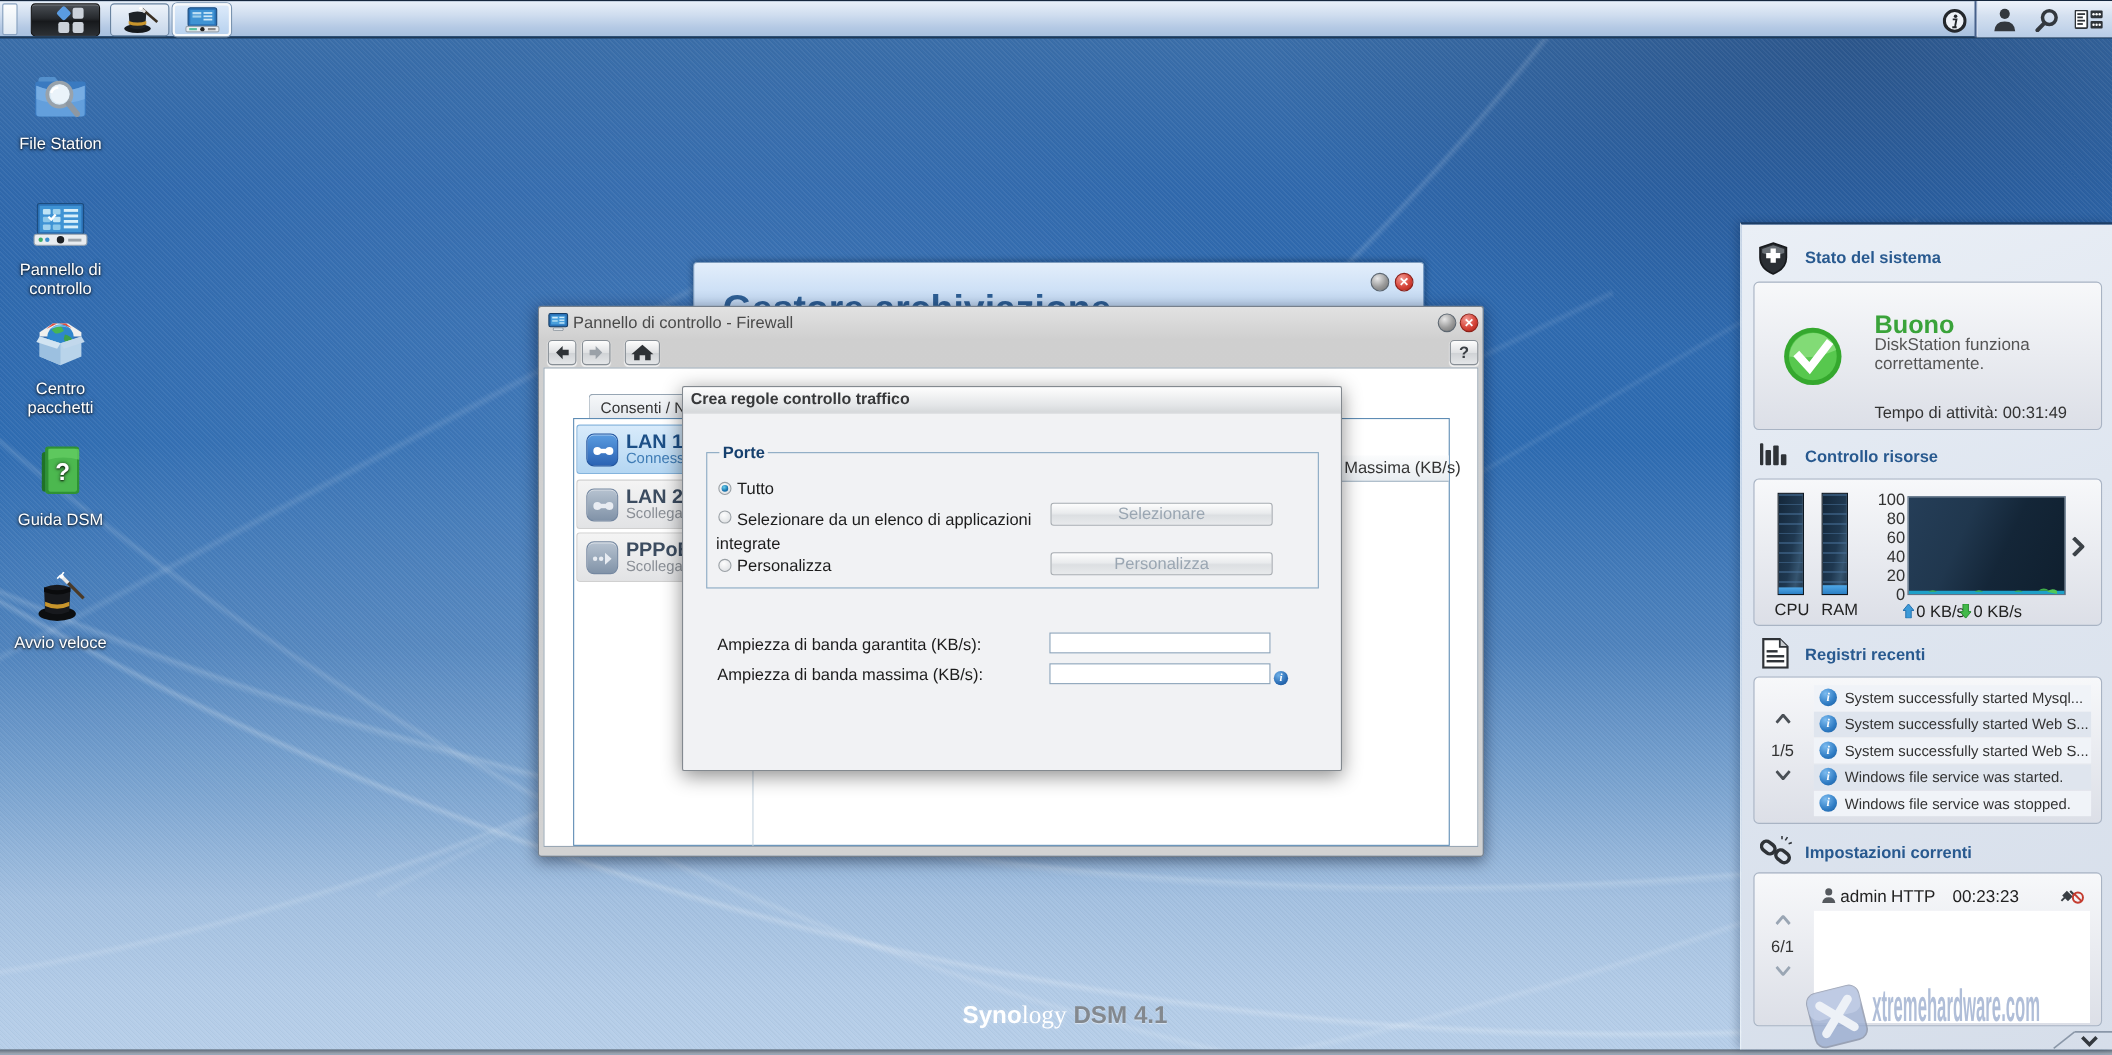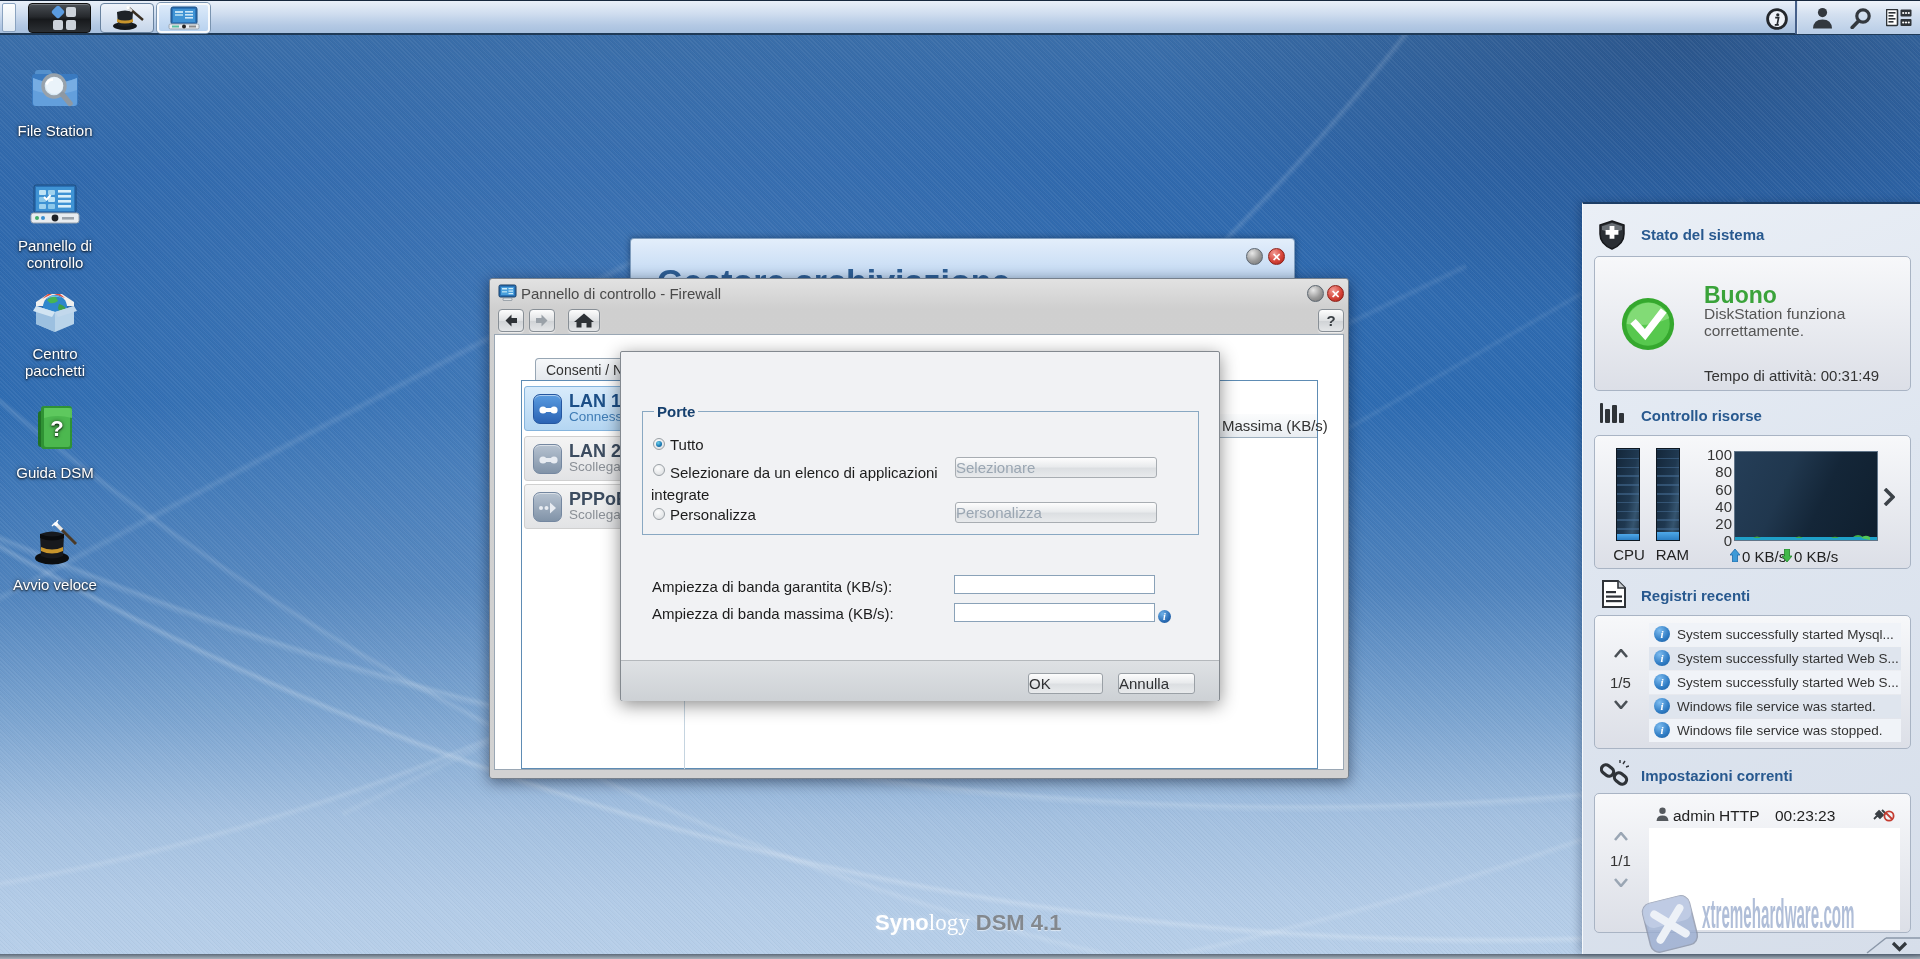--- a/index.html
+++ b/index.html
@@ -68,21 +68,21 @@
 #fdiv{position:absolute;left:194px;top:101px;width:1px;height:389px;background:#c5d4e0}
 
 #dlg{position:absolute;left:620px;top:351px;width:600px;height:350px;background:#f1f2f4;border:1px solid #83898f;border-radius:2px;box-shadow:0 4px 18px rgba(0,0,0,.45)}
 #dlg .dtitle{position:absolute;left:0;top:0;width:100%;height:24px;background:linear-gradient(180deg,#fefefe,#e4e6e8 70%,#d5d8da);border-bottom:1px solid #b6babe;border-radius:2px 2px 0 0;
 font-size:14.5px;font-weight:bold;color:#37383a;line-height:23px;padding-left:7px}
 .fset{position:absolute;border:1px solid #89a8c2}
 .fset .leg{position:absolute;left:11px;top:-9px;background:#f1f2f4;padding:0 3px;font-size:15px;font-weight:bold;color:#16406e;white-space:nowrap}
 .radio{position:absolute;width:12px;height:12px;border-radius:50%;background:radial-gradient(circle at 40% 32%,#fdfdfd,#d8dbde);border:1px solid #9aa0a5}
 .radio.on::after{content:"";position:absolute;left:2px;top:2px;width:6px;height:6px;border-radius:50%;background:radial-gradient(circle at 38% 32%,#6cd0ec,#1e7cb4 55%,#0b568e)}
 .dlbl{position:absolute;font-size:15px;color:#1c1c1c}
-.dbtn{position:absolute;background:linear-gradient(180deg,#fdfdfd,#e9ebed 45%,#dcdfe2 55%,#e8eaec);border:1px solid #9aa0a6;border-radius:3px;font-size:15px;color:#2f3133}
+.dbtn{position:absolute;background:linear-gradient(180deg,#fdfdfd,#e9ebed 45%,#dcdfe2 55%,#e8eaec);border:1px solid #9aa0a6;border-radius:3px;font-size:15px;text-align:center;color:#2f3133}
 .dbtn.dis{color:#9aa6b2;border-color:#a8adb2}
 .dinput{position:absolute;background:#fff;border:1px solid #8aa2b8}
 #dfoot{position:absolute;left:0;top:308px;width:598px;height:41px;background:linear-gradient(180deg,#dee1e4,#cdd1d5);border-top:1px solid #b4b8bc;border-radius:0 0 2px 2px}
 .iinfo{position:absolute;width:13px;height:13px;border-radius:50%;background:radial-gradient(circle at 35% 30%,#6fb1e8,#2a6cb4 60%,#1b4f8c);color:#fff;font-family:"Liberation Serif",serif;font-style:italic;font-weight:bold;font-size:10px;text-align:center;line-height:13px}
 
 #sb{position:absolute;left:1582px;top:202px;width:338px;height:752px;background:linear-gradient(160deg,#eaeff6 0%,#dfe6f0 40%,#d6deea 100%);border-top:2px solid #1d3e66;border-left:1px solid #f6f9fc;box-shadow:-3px 0 8px rgba(0,20,50,.25)}
 .sbhead{position:absolute;font-size:15px;font-weight:bold;color:#28598f}
 .sbox{position:absolute;left:11px;width:317px;background:linear-gradient(180deg,#f7f8fa,#dcdfe7);border:1px solid #a9b4c4;border-radius:5px}
 .sbtxt{font-size:15.5px;color:#555}
 .pgr{position:absolute;font-size:15px;color:#333}
@@ -326,40 +326,37 @@
             <circle cx="7" cy="15" r="2"></circle>
             <circle cx="12.5" cy="15" r="2"></circle>
             <path d="M16 9.5 L22 15 L16 20.5 Z"></path>
           </g>
         </svg></div>
   <div class="t1">PPPoE</div>
       <div class="t2">Scollegato</div>
  </div>
 </div>
 <div id="dlg">
+ <div class="dtitle">Crea regole controllo traffico</div>
  <div class="fset" style="left:21px;top:59px;width:557px;height:124px">
       <div class="leg">Porte</div>
     </div>
  <div class="radio on" style="left:32px;top:86px"></div>
  <div class="dlbl" style="left:49px;top:84px">Tutto</div>
  <div class="radio" style="left:32px;top:112px"></div>
  <div class="dlbl" style="left:30px;top:110px;width:292px;text-indent:19px;line-height:22px">Selezionare da un elenco di applicazioni integrate</div>
  <div class="radio" style="left:32px;top:156px"></div>
  <div class="dlbl" style="left:49px;top:154px">Personalizza</div>
  <div class="dbtn dis" style="left:334px;top:105px;width:202px;height:21px;line-height:20px">Selezionare</div>
  <div class="dbtn dis" style="left:334px;top:150px;width:202px;height:21px;line-height:20px">Personalizza</div>
  <div class="dlbl" style="left:31px;top:226px">Ampiezza di banda garantita (KB/s):</div>
  <div class="dlbl" style="left:31px;top:253px">Ampiezza di banda massima (KB/s):</div>
  <div class="dinput" style="left:333px;top:223px;width:201px;height:19px"></div>
  <div class="dinput" style="left:333px;top:251px;width:201px;height:19px"></div>
  <div class="iinfo" style="left:537px;top:258px">i</div>
- <div id="dfoot">
-  <div class="dbtn" style="left:407px;top:12px;width:75px;height:21px;line-height:20px">OK</div>
-  <div class="dbtn" style="left:497px;top:12px;width:77px;height:21px;line-height:20px">Annulla</div>
- </div>
 </div>
 <div id="sb">
  <svg style="position:absolute;left:15px;top:16px" width="28" height="30" viewBox="0 0 28 30">
   <path d="M14 1 L26 5 V14 Q26 24 14 29 Q2 24 2 14 V5 Z" fill="#2b2f34" stroke="#17191c" stroke-width="1.5"></path>
   <path d="M14 3 L24 6.3 V10 Q14 14 4 10 V6.3 Z" fill="#6a7076"></path>
   <path d="M11.6 6 h4.8 v4 h4 v4.8 h-4 v4 h-4.8 v-4 h-4 v-4.8 h4 z" fill="#fff"></path>
  </svg>
  <div class="sbhead" style="left:58px;top:22px">Stato del sistema</div>
  <div class="sbox" style="top:52px;height:135px">
   <svg style="position:absolute;left:24px;top:38px" width="58" height="58" viewBox="0 0 60 60">
@@ -469,21 +466,21 @@
   <div style="position:absolute;left:180px;top:13px;font-size:15.5px;color:#222">00:23:23</div>
   <svg style="position:absolute;left:278px;top:13px" width="22" height="15" viewBox="0 0 22 15">
    <path d="M1 12 L6 7 M6 4 L10 8 L7 11 L3 7 Z" stroke="#3a3f44" stroke-width="1.8" fill="#3a3f44"></path>
    <path d="M9 3 L13 7" stroke="#3a3f44" stroke-width="2"></path>
    <circle cx="16" cy="9" r="4.6" fill="none" stroke="#c43c30" stroke-width="1.8"></circle>
    <path d="M13 6 L19 12" stroke="#c43c30" stroke-width="1.8"></path>
   </svg>
   <svg class="pga" style="left:19px;top:38px" width="14" height="9" viewBox="0 0 14 9">
         <path d="M1 8 L7 1 L13 8" stroke="#9aa6b4" stroke-width="2.6" fill="none"></path>
       </svg>
-  <div class="pgr" style="left:15px;top:58px">1/1</div>
+  <div class="pgr" style="left:15px;top:58px">6/1</div>
   <svg class="pga" style="left:19px;top:84px" width="14" height="9" viewBox="0 0 14 9">
         <path d="M1 1 L7 8 L13 1" stroke="#9aa6b4" stroke-width="2.6" fill="none"></path>
       </svg>
  </div>
 </div>
 <div id="sbtab"><svg width="78" height="24" viewBox="0 0 78 24">
  <path d="M0 8 H44 L25 23 H0 Z" fill="none"></path>
  <path d="M44 8 L25 23" stroke="#8a97a8" stroke-width="1.5" fill="none"></path>
  <path d="M44 8 H78" stroke="#8a97a8" stroke-width="1.5"></path>
  <path d="M51 13 L57.5 19.5 L64 13" stroke="#33383e" stroke-width="3.2" fill="none"></path>

